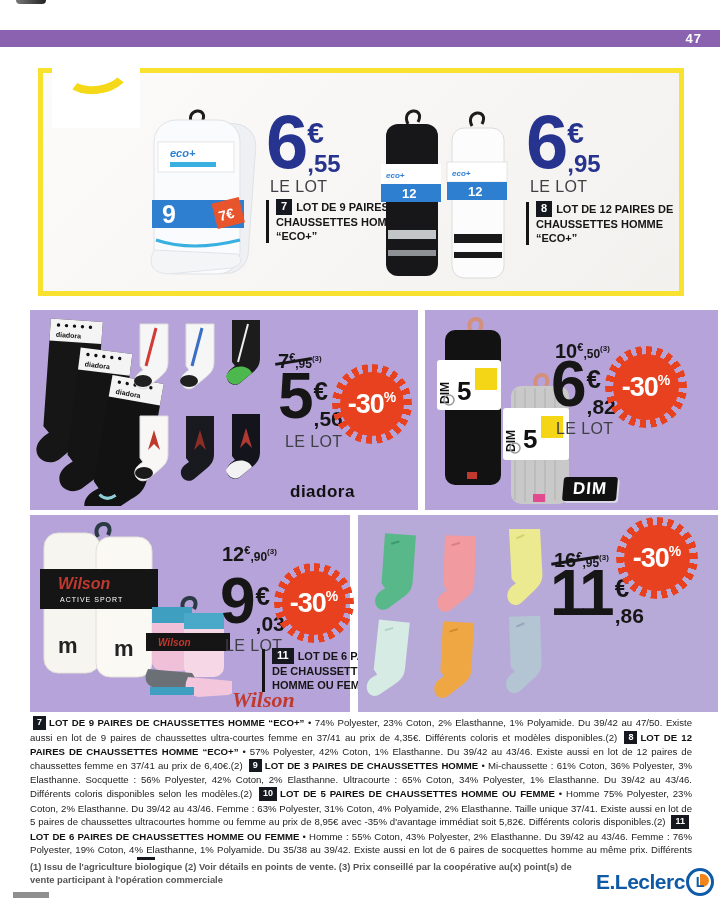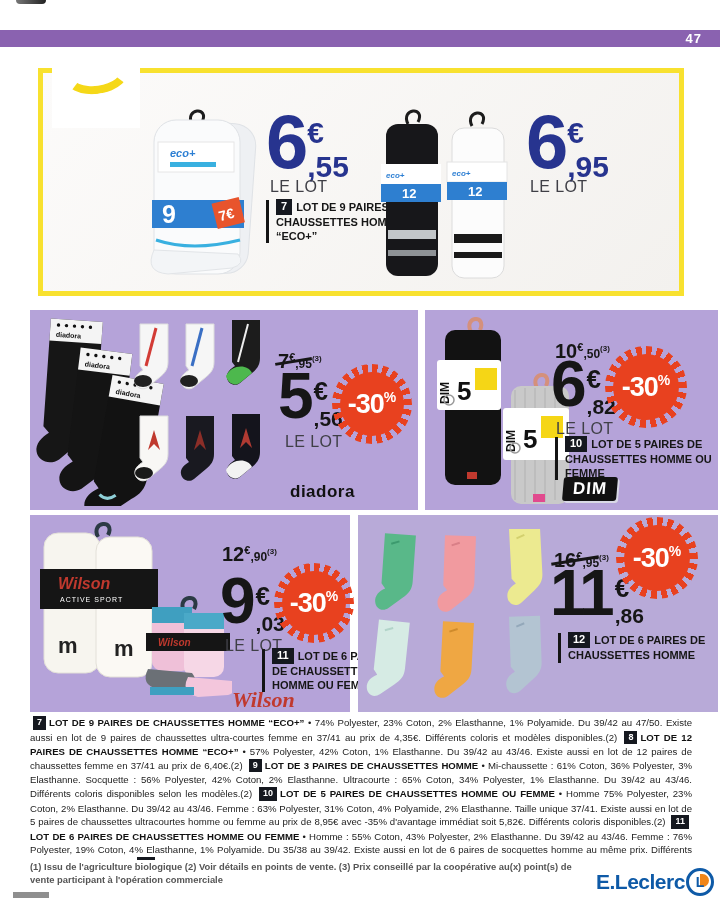--- a/index.html
+++ b/index.html
@@ -20,21 +20,21 @@
   .eco-plus{color:#f5d818;font-size:26px;font-style:normal;margin-left:-2px;}
   .eco-smile{width:52px;height:30px;border:8px solid transparent;border-bottom-color:#f5d818;border-radius:50%;margin:-16px auto 0;transform:rotate(-8deg);}
 
   
   .price{display:flex;font-weight:bold;line-height:.78;}
   .price.blue{color:#27348f;}
   .price.dark{color:#161616;}
   .p-int{font-size:76px;letter-spacing:-4px;}
   .p-side{display:flex;flex-direction:column;margin-left:3px;padding-top:6px;}
   .p-eur{font-size:30px;line-height:1;}
-  .p-cents{font-size:30px;line-height:1;margin-top:4px;}
+  .p-cents{font-size:24px;line-height:1;margin-top:4px;}
   .price.sm .p-int{font-size:64px;letter-spacing:-3px;}
   .price.sm .p-eur{font-size:26px;}
   .price.sm .p-cents{font-size:21px;}
 
   .lelot{font-size:16px;color:#3f3f46;letter-spacing:.4px;}
 
   .old{font-weight:bold;color:#161616;display:inline-block;}
   .o-int{font-size:20px;}
   .o-eur{font-size:11px;position:relative;top:-7px;}
   .o-cents{font-size:12px;}
@@ -148,20 +148,23 @@
   </svg>
 
   <div class="abs price blue" style="left:526px;top:112px;">
     <span class="p-int">6</span>
     <span class="p-side">
         <span class="p-eur">€</span>
     <span class="p-cents">,95</span>
       </span>
   </div>
   <div class="abs lelot" style="left:530px;top:178px;">LE LOT</div>
+  <div class="abs desc" style="left:526px;top:202px;width:162px;">
+    <span class="num-badge">8</span><span>LOT DE 12 PAIRES DE CHAUSSETTES HOMME “ECO+”</span>
+  </div>
 
   <div class="abs tile" id="tile9" style="left:30px;top:310px;width:388px;height:200px;">
     <svg class="abs" style="left:2px;top:4px;" width="246" height="192" viewBox="0 0 246 192">
       <g transform="translate(8,6) rotate(4 30 70)">
         <path d="M6 0 H58 V96 C58 106 54 113 46 119 L24 140 C15 147 3 143 1 134 C-1 126 5 119 12 114 L6 108 Z" fill="#161616"></path>
         <rect x="6" y="0" width="52" height="22" fill="#f4f4f4"></rect>
         <circle cx="14" cy="6" r="1.7" fill="#111"></circle>
           <circle cx="22" cy="6" r="1.7" fill="#111"></circle>
           <circle cx="30" cy="6" r="1.7" fill="#111"></circle>
           <circle cx="38" cy="6" r="1.7" fill="#111"></circle>
@@ -265,23 +268,20 @@
       <span class="p-side">
           <span class="p-eur">€</span>
       <span class="p-cents">,82</span>
         </span>
     </div>
     <div class="abs burst" style="left:188px;top:44px;width:66px;height:66px;">
       <span class="b-num">-30</span>
         <span class="b-pct">%</span>
     </div>
     <div class="abs lelot" style="left:131px;top:110px;">LE LOT</div>
-    <div class="abs desc" style="left:130px;top:127px;width:148px;">
-      <span class="num-badge">10</span><span>LOT DE 5 PAIRES DE CHAUSSETTES HOMME OU FEMME</span>
-    </div>
     <div class="abs brand-dim" style="left:138px;top:167px;">DIM</div>
   </div>
 
   <div class="abs tile" id="tile11" style="left:30px;top:515px;width:320px;height:197px;">
     <svg class="abs" style="left:2px;top:4px;" width="200" height="190" viewBox="0 0 200 190">
       <path d="M66 18 c-8 -16 18 -18 10 -2" stroke="#2b3a44" stroke-width="4" fill="none"></path>
       <rect x="12" y="14" width="56" height="140" rx="14" fill="#f7f5ef" stroke="#e3e0d8"></rect>
       <rect x="64" y="18" width="56" height="140" rx="14" fill="#fbf9f4" stroke="#e3e0d8"></rect>
       <rect x="8" y="50" width="118" height="40" fill="#151515"></rect>
       <text x="26" y="70" font-size="16" font-weight="bold" font-style="italic" fill="#c0392e" font-family="Liberation Serif,serif">Wilson</text>
@@ -356,23 +356,20 @@
       <span class="p-int">11</span>
       <span class="p-side">
           <span class="p-eur">€</span>
       <span class="p-cents">,86</span>
         </span>
     </div>
     <div class="abs burst" style="left:266px;top:10px;width:66px;height:66px;">
       <span class="b-num">-30</span>
         <span class="b-pct">%</span>
     </div>
-    <div class="abs desc" style="left:200px;top:118px;width:150px;">
-      <span class="num-badge">12</span><span>LOT DE 6 PAIRES DE CHAUSSETTES HOMME</span>
-    </div>
   </div>
 
   <div class="abs" id="details">
     <span><span class="d-badge">7</span><b>LOT DE 9 PAIRES DE CHAUSSETTES HOMME “ECO+”</b><span> • 74% Polyester, 23% Coton, 2% Elasthanne, 1% Polyamide. Du 39/42 au 47/50. Existe aussi en lot de 9 paires de chaussettes ultra-courtes femme en 37/41 au prix de 4,35€. Différents coloris et modèles disponibles.(2)</span></span>
     <span><span class="d-badge">8</span><b>LOT DE 12 PAIRES DE CHAUSSETTES HOMME “ECO+”</b><span> • 57% Polyester, 42% Coton, 1% Elasthanne. Du 39/42 au 43/46. Existe aussi en lot de 12 paires de chaussettes femme en 37/41 au prix de 6,40€.(2)</span></span>
     <span><span class="d-badge">9</span><b>LOT DE 3 PAIRES DE CHAUSSETTES HOMME</b><span> • Mi-chaussette : 61% Coton, 36% Polyester, 3% Elasthanne. Socquette : 56% Polyester, 42% Coton, 2% Elasthanne. Ultracourte : 65% Coton, 34% Polyester, 1% Elasthanne. Du 39/42 au 43/46. Différents coloris disponibles selon les modèles.(2)</span></span>
     <span><span class="d-badge">10</span><b>LOT DE 5 PAIRES DE CHAUSSETTES HOMME OU FEMME</b><span> • Homme 75% Polyester, 23% Coton, 2% Elasthanne. Du 39/42 au 43/46. Femme : 63% Polyester, 31% Coton, 4% Polyamide, 2% Elasthanne. Taille unique 37/41. Existe aussi en lot de 5 paires de chaussettes ultracourtes homme ou femme au prix de 8,95€ avec -35% d'avantage immédiat soit 5,82€. Différents coloris disponibles.(2)</span></span>
     <span><span class="d-badge">11</span><b>LOT DE 6 PAIRES DE CHAUSSETTES HOMME OU FEMME</b><span> • Homme : 55% Coton, 43% Polyester, 2% Elasthanne. Du 39/42 au 43/46. Femme : 76% Polyester, 19% Coton, 4% Elasthanne, 1% Polyamide. Du 35/38 au 39/42. Existe aussi en lot de 6 paires de socquettes homme au même prix. Différents modèles disponibles.(2)</span></span>
     <span><span class="d-badge">12</span><b>LOT DE 6 PAIRES DE CHAUSSETTES HOMME</b><span> • 76% Coton, 22% Polyester, 2% Elasthanne. Du 39/42 au 43/46.</span></span>
   </div>

